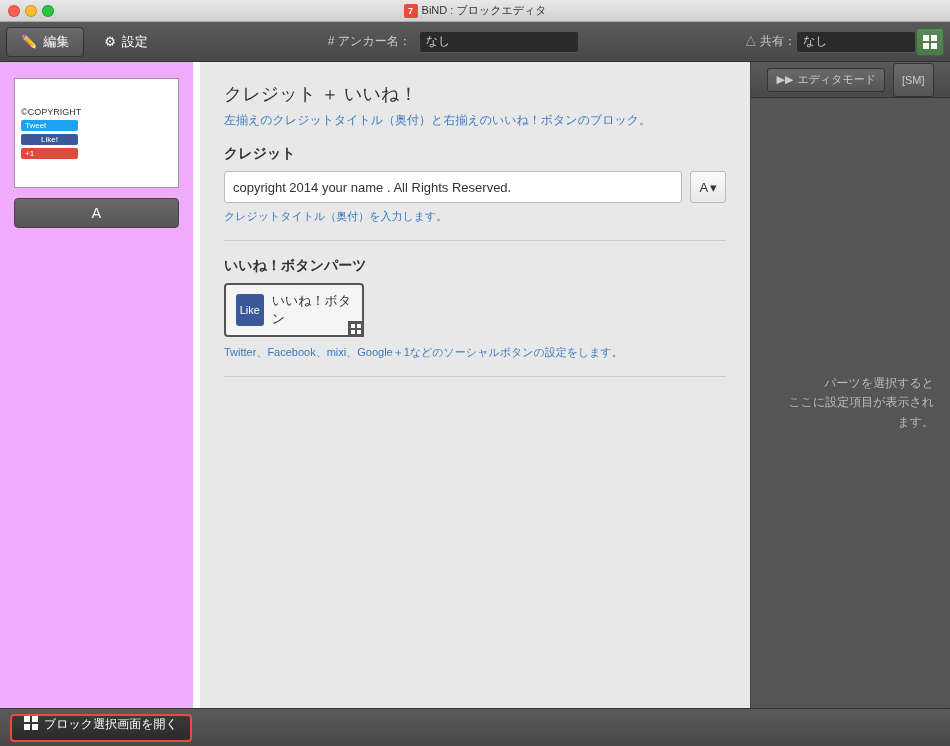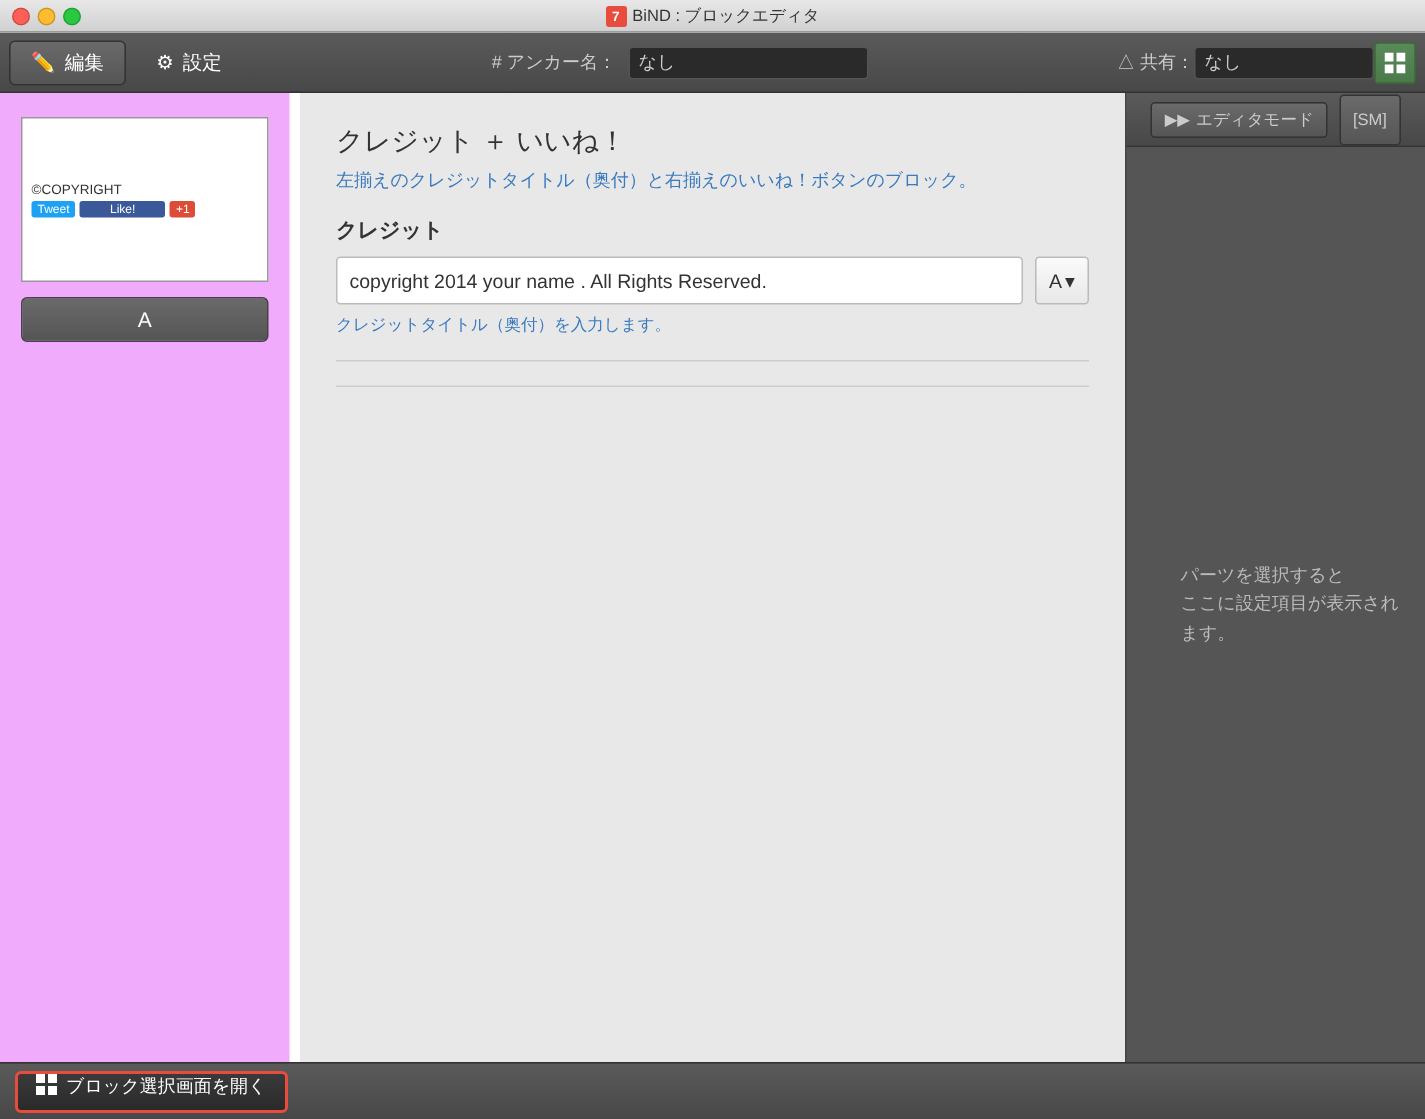--- a/index.html
+++ b/index.html
@@ -168,20 +168,21 @@
       padding: 6px;
       width: 100%;
     }
     .preview-copyright {
       font-size: 9px;
       color: #333;
     }
     .preview-buttons {
       display: flex;
       gap: 3px;
+      flex-direction: column;
     }
     .preview-tweet {
       background: #1da1f2;
       color: #fff;
       font-size: 8px;
       padding: 1px 4px;
       border-radius: 2px;
     }
     .preview-like {
       background: #3b5998;
@@ -365,21 +366,21 @@
       align-items: center;
       cursor: pointer;
     }
     .right-main {
       flex: 1;
       display: flex;
       flex-direction: column;
       align-items: center;
       justify-content: center;
       padding: 16px;
-      text-align: left;
+      text-align: right;
       margin-left: 20px;
     }
     .right-hint {
       color: #bbb;
       font-size: 12px;
       line-height: 1.6;
     }
 
     
     .bottom-bar {
@@ -509,20 +510,38 @@
         <div class="style-btn">
           <span>A</span>
           <span>▾</span>
         </div>
       </div>
       <p class="hint-text">クレジットタイトル（奥付）を入力します。</p>
     </div>
 
     <hr class="section-divider">
 
+    <div class="like-parts-section">
+      <div class="section-label">いいね！ボタンパーツ</div>
+      <div class="like-btn-preview">
+        <div class="like-icon">
+          <span>Like</span>
+        </div>
+        <span class="like-text">いいね！ボタン</span>
+        <div class="like-corner-icon">
+          <svg width="10" height="10" viewBox="0 0 10 10" fill="white">
+            <rect x="0" y="0" width="4" height="4"></rect>
+            <rect x="6" y="0" width="4" height="4"></rect>
+            <rect x="0" y="6" width="4" height="4"></rect>
+            <rect x="6" y="6" width="4" height="4"></rect>
+          </svg>
+        </div>
+      </div>
+      <p class="social-hint">Twitter、Facebook、mixi、Google＋1などのソーシャルボタンの設定をします。</p>
+    </div>
 
     <hr class="section-divider">
   </div>
 
   <div class="right-sidebar">
     <div class="right-toolbar">
       <div class="editor-mode-btn">
         <span>▶▶</span>
         <span>エディタモード</span>
       </div>

